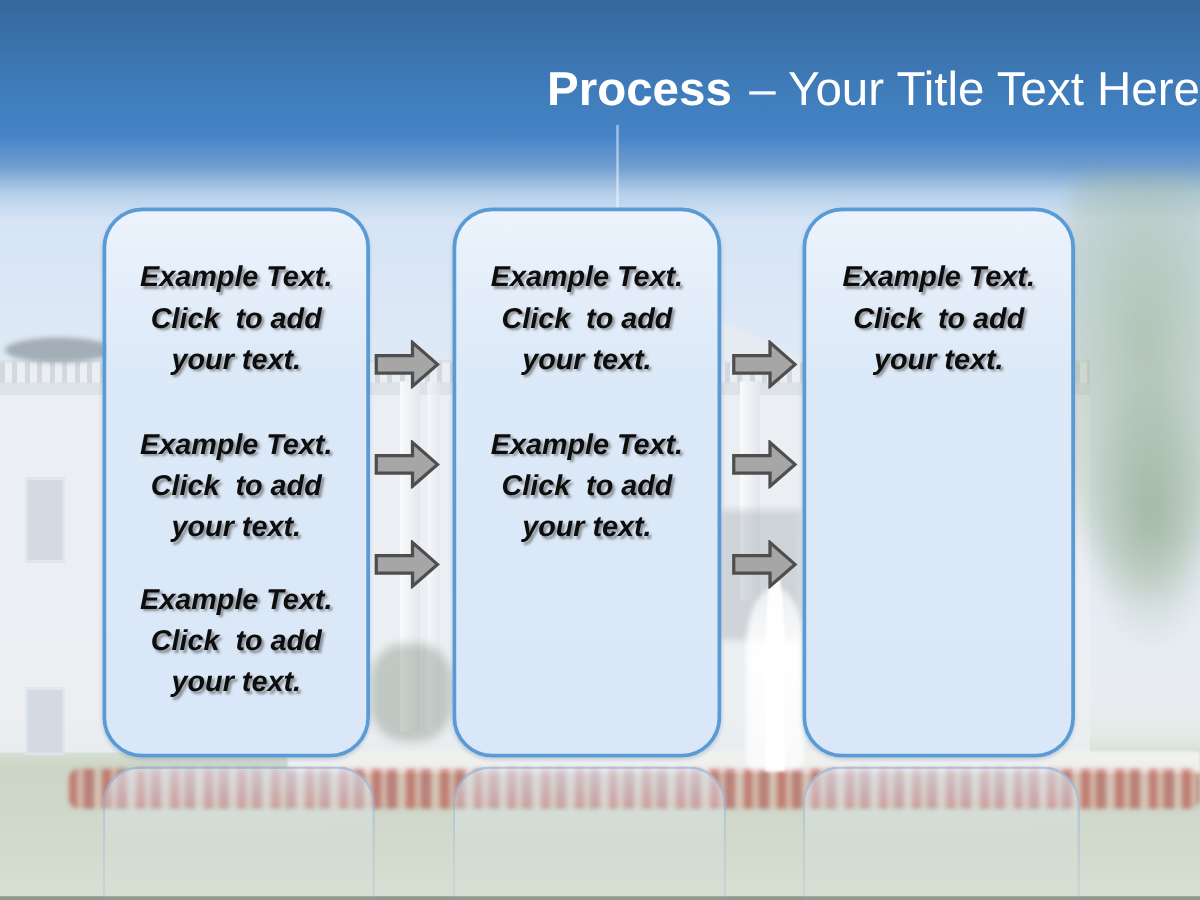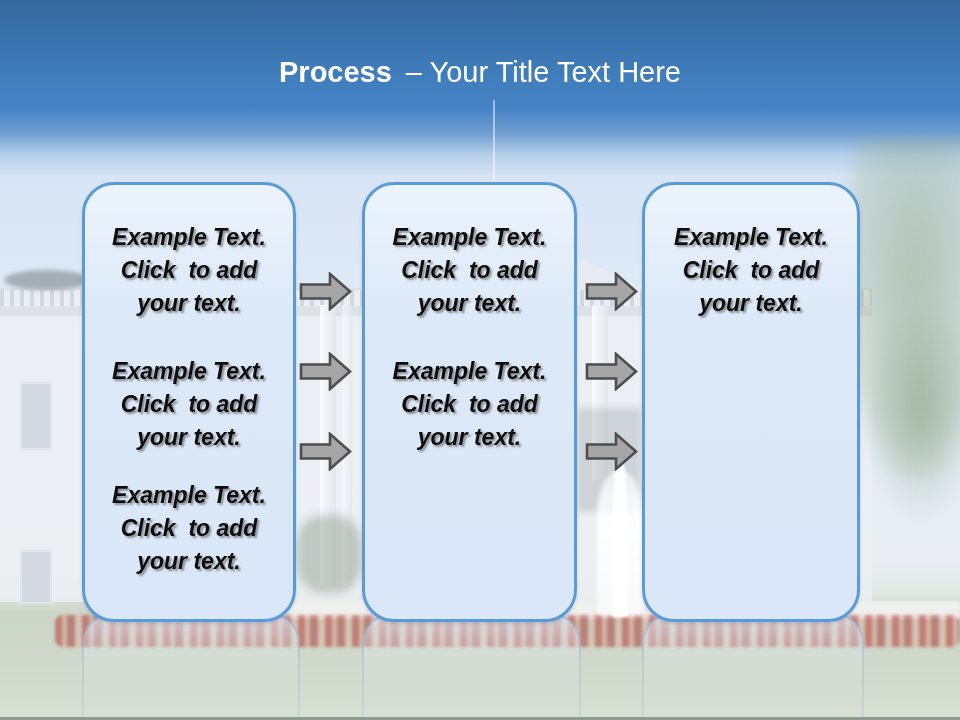--- a/index.html
+++ b/index.html
@@ -36,31 +36,31 @@
   .pool-rim{left:230px;top:601px;width:730px;height:18px;background:rgba(242,243,242,.9);filter:blur(1px);border-radius:3px;}
   .flowers{left:55px;top:615px;width:905px;height:32px;filter:blur(1.5px);border-radius:8px;
     background:repeating-linear-gradient(90deg,rgba(182,55,48,.55) 0 7px,rgba(214,120,105,.35) 7px 12px,rgba(165,45,42,.5) 12px 20px,rgba(225,150,135,.3) 20px 27px);}
   .fountain-spray{left:597px;top:470px;width:46px;height:145px;filter:blur(2px);
     background:linear-gradient(180deg,rgba(255,255,255,.6),rgba(255,255,255,.95) 40%,rgba(250,250,250,.9));
     border-radius:55% 55% 10% 10% / 35% 35% 5% 5%;}
   .fountain-core{left:612px;top:452px;width:16px;height:165px;background:rgba(255,255,255,.9);
     border-radius:50% 50% 0 0;filter:blur(1px);}
   .bottom-edge{left:0;bottom:0;width:100%;height:3px;background:rgba(80,95,88,.55);}
 
-  .title{position:absolute;z-index:5;left:0;top:52px;width:100%;text-align:center;
-    color:#ffffff;font-size:29px;line-height:40px;}
+  .title{position:absolute;z-index:5;left:0;top:52px;width:100%;text-align:right;
+    color:#ffffff;font-size:38px;line-height:40px;}
   .title .b{font-weight:bold;margin-right:14px;}
 
   .refl{position:absolute;z-index:2;top:613px;height:107px;border-radius:30px 30px 0 0;
     border:2px solid rgba(120,165,215,.55);border-bottom:none;
     background:linear-gradient(180deg,rgba(224,236,249,.7),rgba(228,237,246,.3) 55%,rgba(230,238,244,.12));
     -webkit-mask-image:linear-gradient(180deg,rgba(0,0,0,.95),rgba(0,0,0,.45) 50%,rgba(0,0,0,.25));
     mask-image:linear-gradient(180deg,rgba(0,0,0,.95),rgba(0,0,0,.45) 50%,rgba(0,0,0,.25));}
 
-  .panel{position:absolute;z-index:3;top:182px;height:440px;border-radius:32px;
+  .panel{position:absolute;z-index:3;top:166px;height:440px;border-radius:32px;
     border:3px solid #5b9bd5;box-sizing:border-box;
     background:linear-gradient(180deg,#ecf3fc 0%,#dce9f8 30%,#d9e7f8 100%);
     box-shadow:0 2px 3px rgba(100,130,170,.3);}
   .block{position:absolute;left:0;width:100%;text-align:center;
     font-style:italic;font-weight:700;font-size:23px;line-height:33px;color:#0d0d0d;
     text-shadow:2px 2px 2px rgba(85,85,85,.6);}
   .t-line{display:block;white-space:pre-wrap;}
   .b1{top:36px;} .b2{top:170px;} .b3{top:294px;}
 
   .arrow{position:absolute;z-index:4;}

